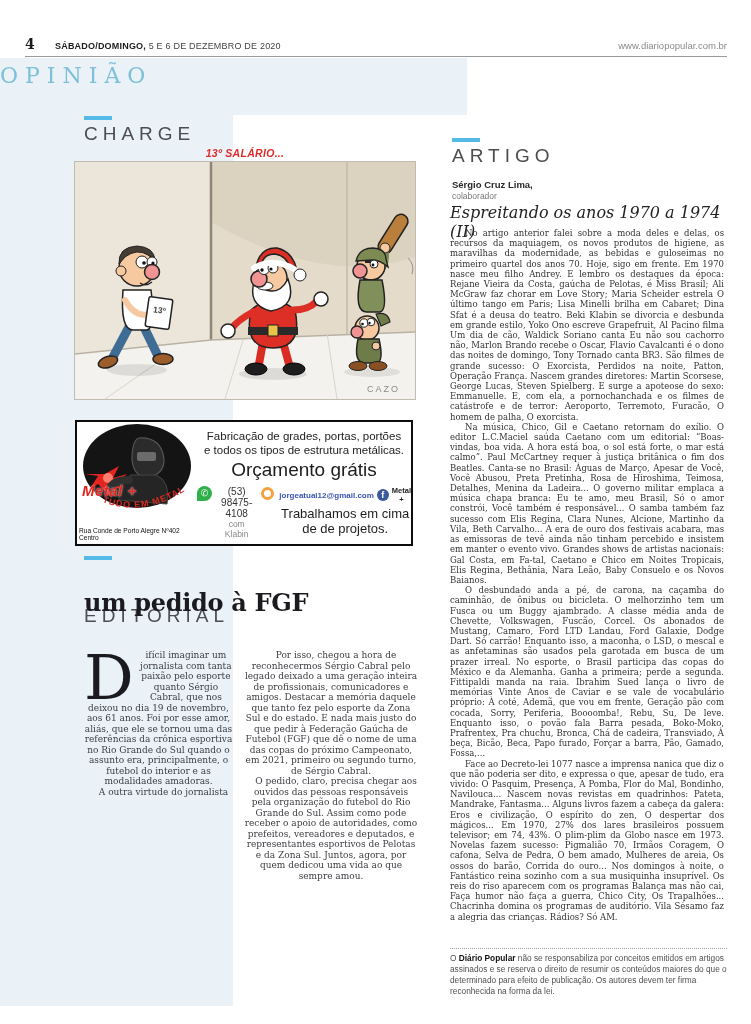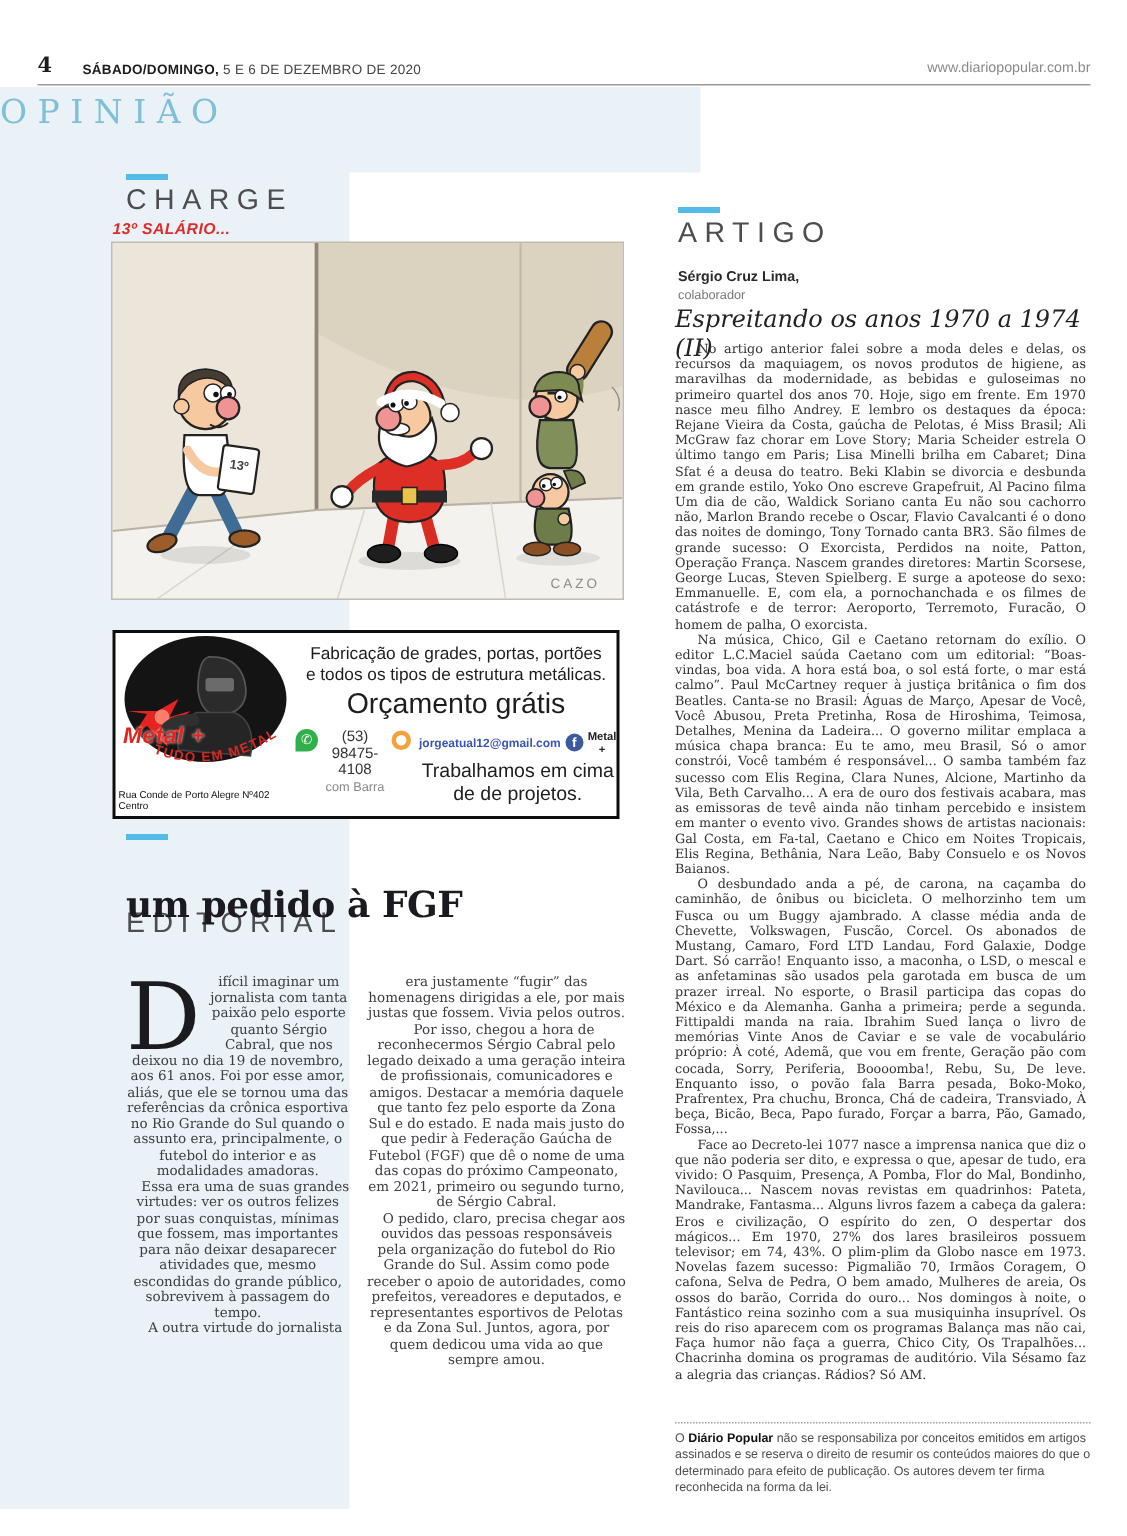--- a/index.html
+++ b/index.html
@@ -19,21 +19,21 @@
   .siteurl { position:absolute; right:0; bottom:5px; font-size:9.5px; color:#8a8a8a; }
 
   .opiniao { position:absolute; top:63px; left:0; width:100%; 
     font-family:"DejaVu Serif", serif; font-size:22px; letter-spacing:7px; color:#7fc0d9; }
 
   
   .sec-dash { position:absolute; width:28px; height:4px; background:#54bbe6; }
   .sec-label { position:absolute; font-size:19px; font-weight:200; letter-spacing:5px; color:#4d4d4f; }
 
   
-  .cartoon-title { position:absolute; left:75px; top:147px; width:340px; 
+  .cartoon-title { position:absolute; left:75px; top:147px; width:340px; text-align:center;
     color:#e02b2b; font-weight:bold; font-style:italic; font-size:10.5px; letter-spacing:.3px; }
   .cartoon { position:absolute; left:75px; top:162px; width:340px; height:237px; outline:1px solid #c2bcb0; }
 
   
   .ad { position:absolute; left:75px; top:420px; width:338px; height:126px; background:#fff;
     border:2px solid #0d0d0d; display:flex; }
   .ad-left { position:relative; width:120px; height:100%; }
   .ad-brand { position:absolute; left:5px; top:60px; color:#e3241f; font-weight:bold; font-style:italic;
     font-size:15px; letter-spacing:.5px; text-shadow:0 0 2px #fff; }
   .ad-address { position:absolute; left:2px; bottom:3px; width:116px; font-size:6.6px; color:#111; }
@@ -213,21 +213,21 @@
     <div class="ad-brand">Metal +</div>
     <div class="ad-address">Rua Conde de Porto Alegre Nº402 Centro</div>
   </div>
   <div class="ad-right">
     <div class="ad-headline">Fabricação de grades, portas, portões e todos os tipos de estrutura metálicas.</div>
     <div class="ad-offer">Orçamento grátis</div>
     <div class="ad-row1">
       <span class="wa-icon">✆</span>
       <span class="phone-col">
         <div class="ad-phone">(53) 98475-4108</div>
-        <div class="ad-phone-note">com Barra</div>
+        <div class="ad-phone-note">com Klabin</div>
       </span>
       <span class="mail-icon"></span>
       <span class="email-col">
         <span class="email-row">
           <span class="ad-email">jorgeatual12@gmail.com</span>
           <span class="fb-icon">f</span>
           <span class="fb-label">Metal +</span>
         </span>
         <div class="ad-tagline">Trabalhamos em cima de de projetos.</div>
       </span>
@@ -235,25 +235,23 @@
   </div>
 </div>
 
 <div class="sec-dash" style="left:84px; top:556px;"></div>
 <div class="sec-label" style="left:84px; top:563px;margin-top:42px;">EDITORIAL</div>
 <div class="ed-title">
   <div>um pedido à FGF</div>
 </div>
 <div class="ed-col ed-col1">
   <p class="dropcap">Difícil imaginar um jornalista com tanta paixão pelo esporte quanto Sérgio Cabral, que nos deixou no dia 19 de novembro, aos 61 anos. Foi por esse amor, aliás, que ele se tornou uma das referências da crônica esportiva no Rio Grande do Sul quando o assunto era, principalmente, o futebol do interior e as modalidades amadoras.</p>
-  <p class="ind">Essa era uma de suas grandes virtudes: ver os outros felizes por suas conquistas, mínimas que fossem, mas importantes para não deixar desaparecer atividades que, mesmo escondidas do grande público, sobrevivem à passagem do tempo.</p>
   <p class="ind">A outra virtude do jornalista</p>
 </div>
 <div class="ed-col ed-col2">
-  <p>era justamente “fugir” das homenagens dirigidas a ele, por mais justas que fossem. Vivia pelos outros.</p>
   <p class="ind">Por isso, chegou a hora de reconhecermos Sérgio Cabral pelo legado deixado a uma geração inteira de profissionais, comunicadores e amigos. Destacar a memória daquele que tanto fez pelo esporte da Zona Sul e do estado. E nada mais justo do que pedir à Federação Gaúcha de Futebol (FGF) que dê o nome de uma das copas do próximo Campeonato, em 2021, primeiro ou segundo turno, de Sérgio Cabral.</p>
   <p class="ind">O pedido, claro, precisa chegar aos ouvidos das pessoas responsáveis pela organização do futebol do Rio Grande do Sul. Assim como pode receber o apoio de autoridades, como prefeitos, vereadores e deputados, e representantes esportivos de Pelotas e da Zona Sul. Juntos, agora, por quem dedicou uma vida ao que sempre amou.</p>
 </div>
 
 <div class="sec-dash" style="left:452px; top:138px;"></div>
 <div class="sec-label" style="left:452px; top:145px;">ARTIGO</div>
 <div class="art-author">Sérgio Cruz Lima,</div>
 <div class="art-role">colaborador</div>
 <div class="art-title">Espreitando os anos 1970 a 1974 (II)</div>
 <div class="art-body">

